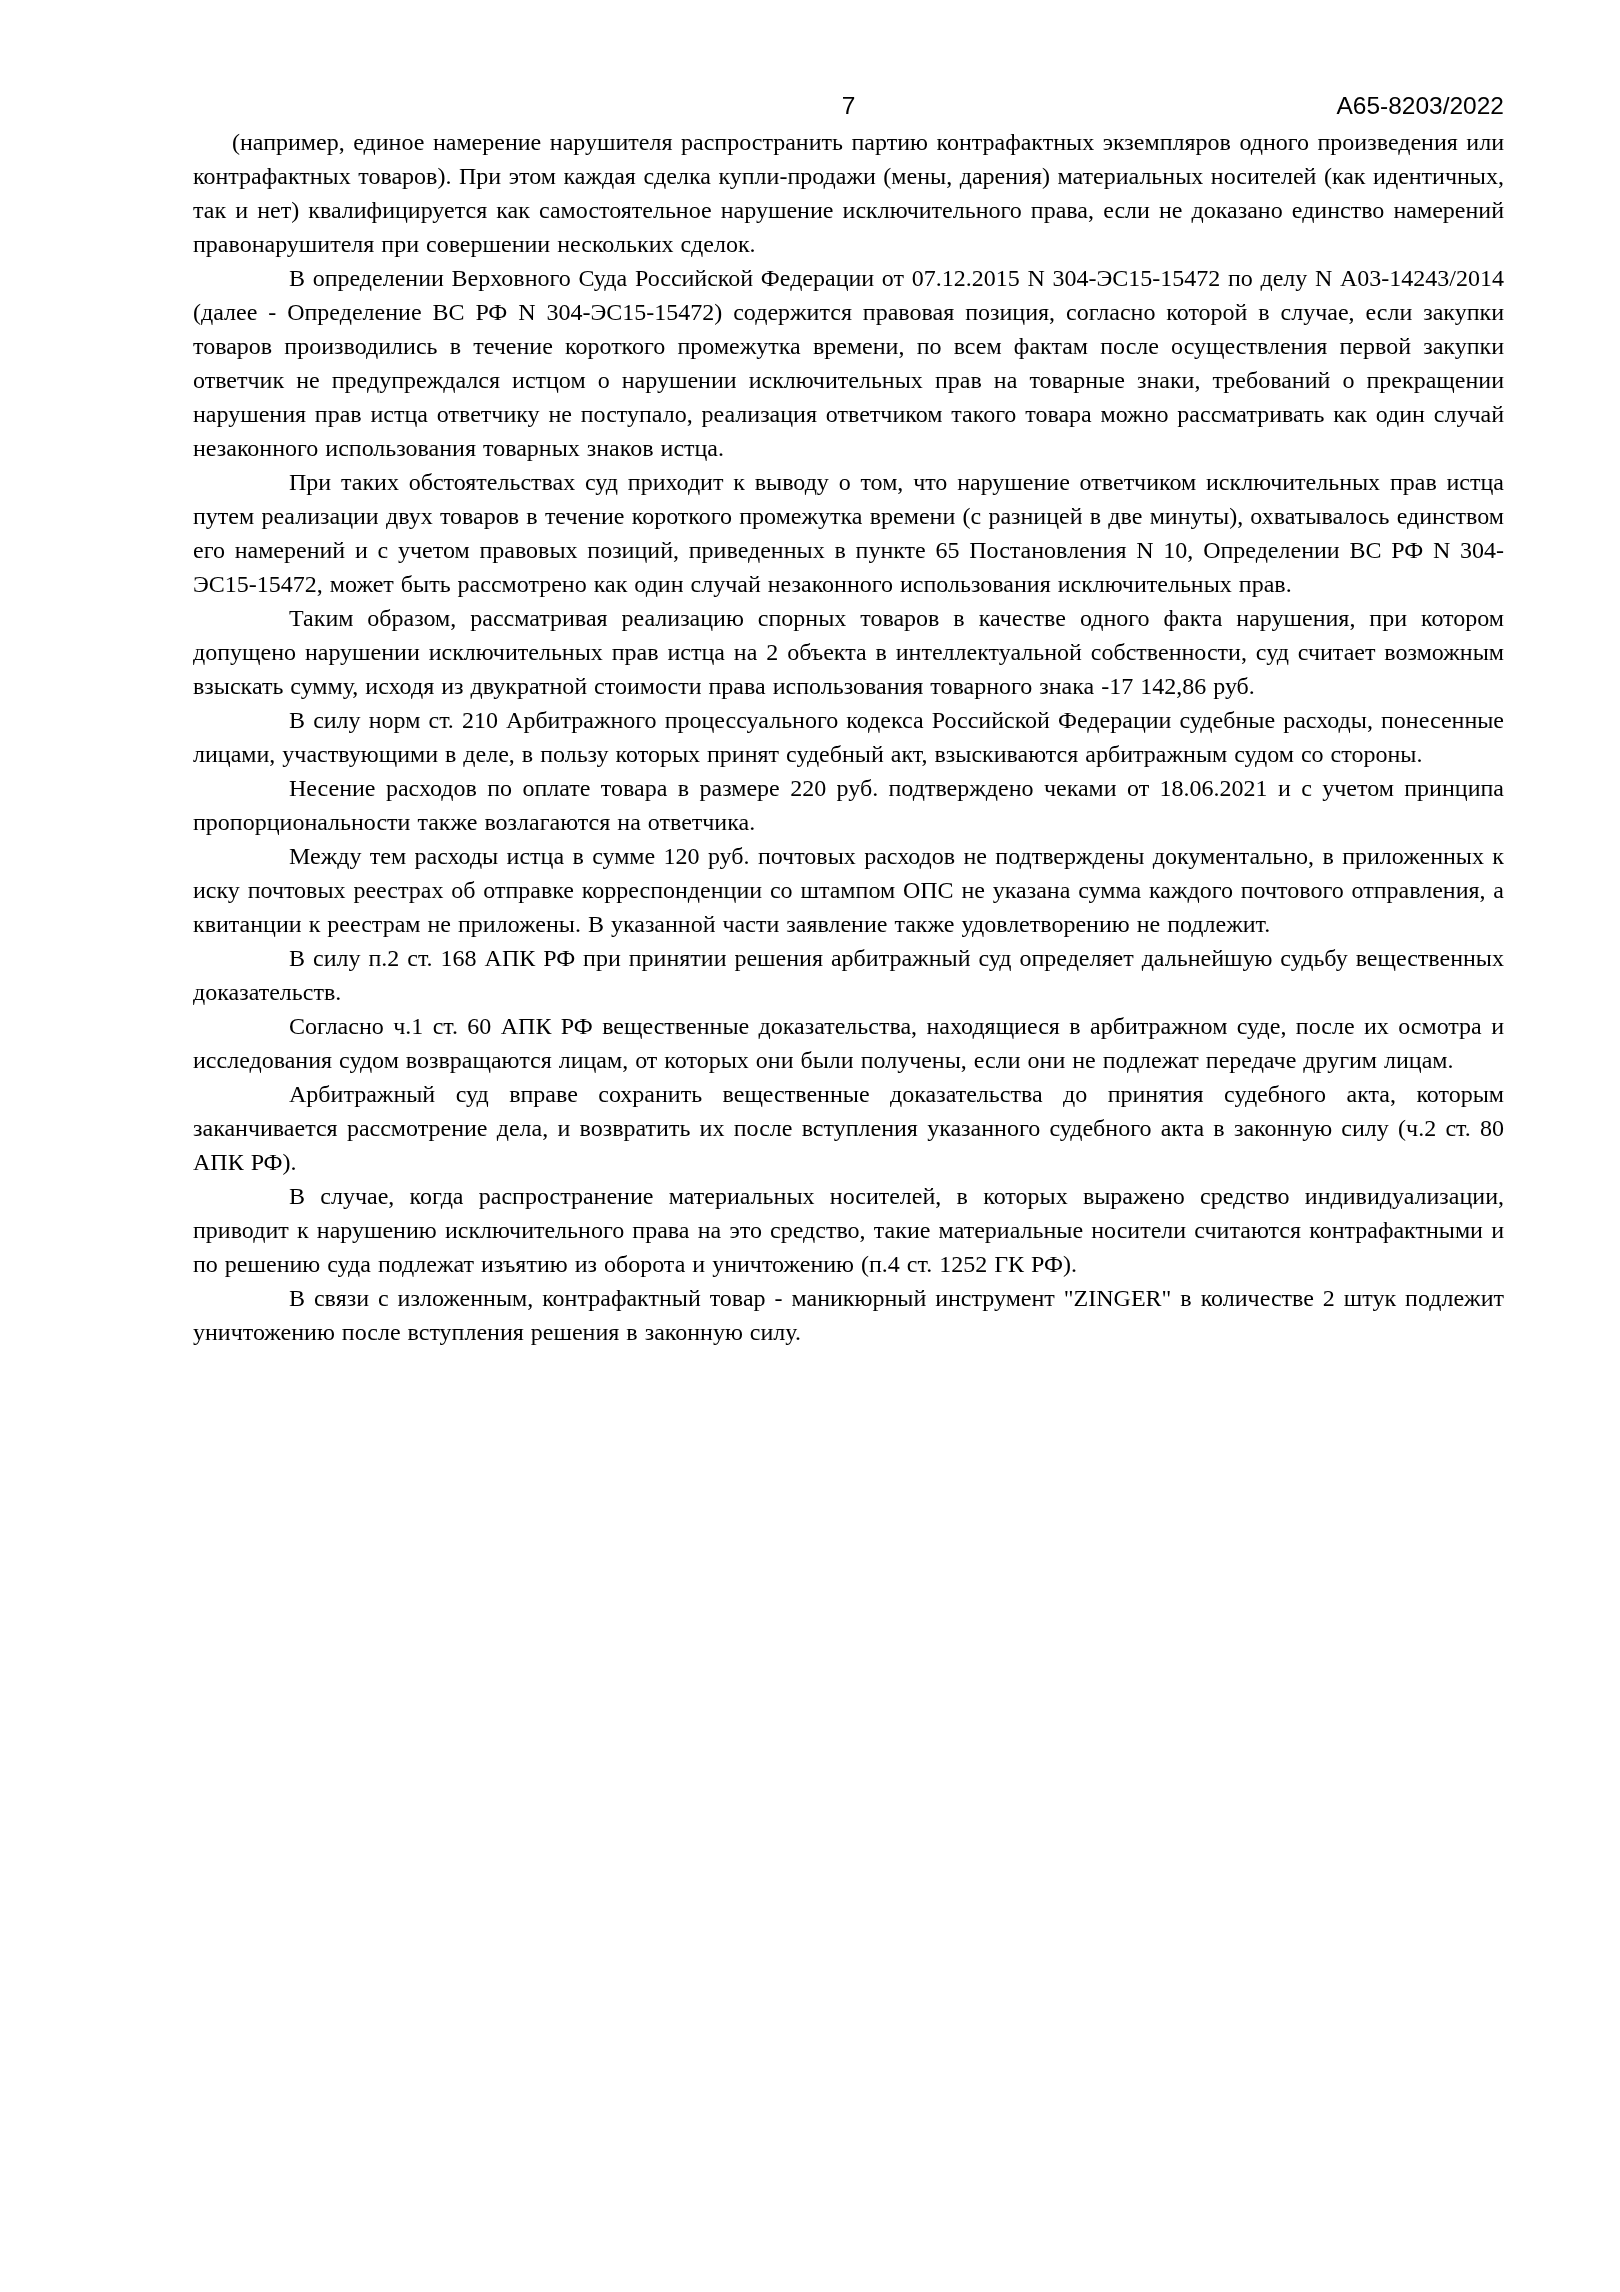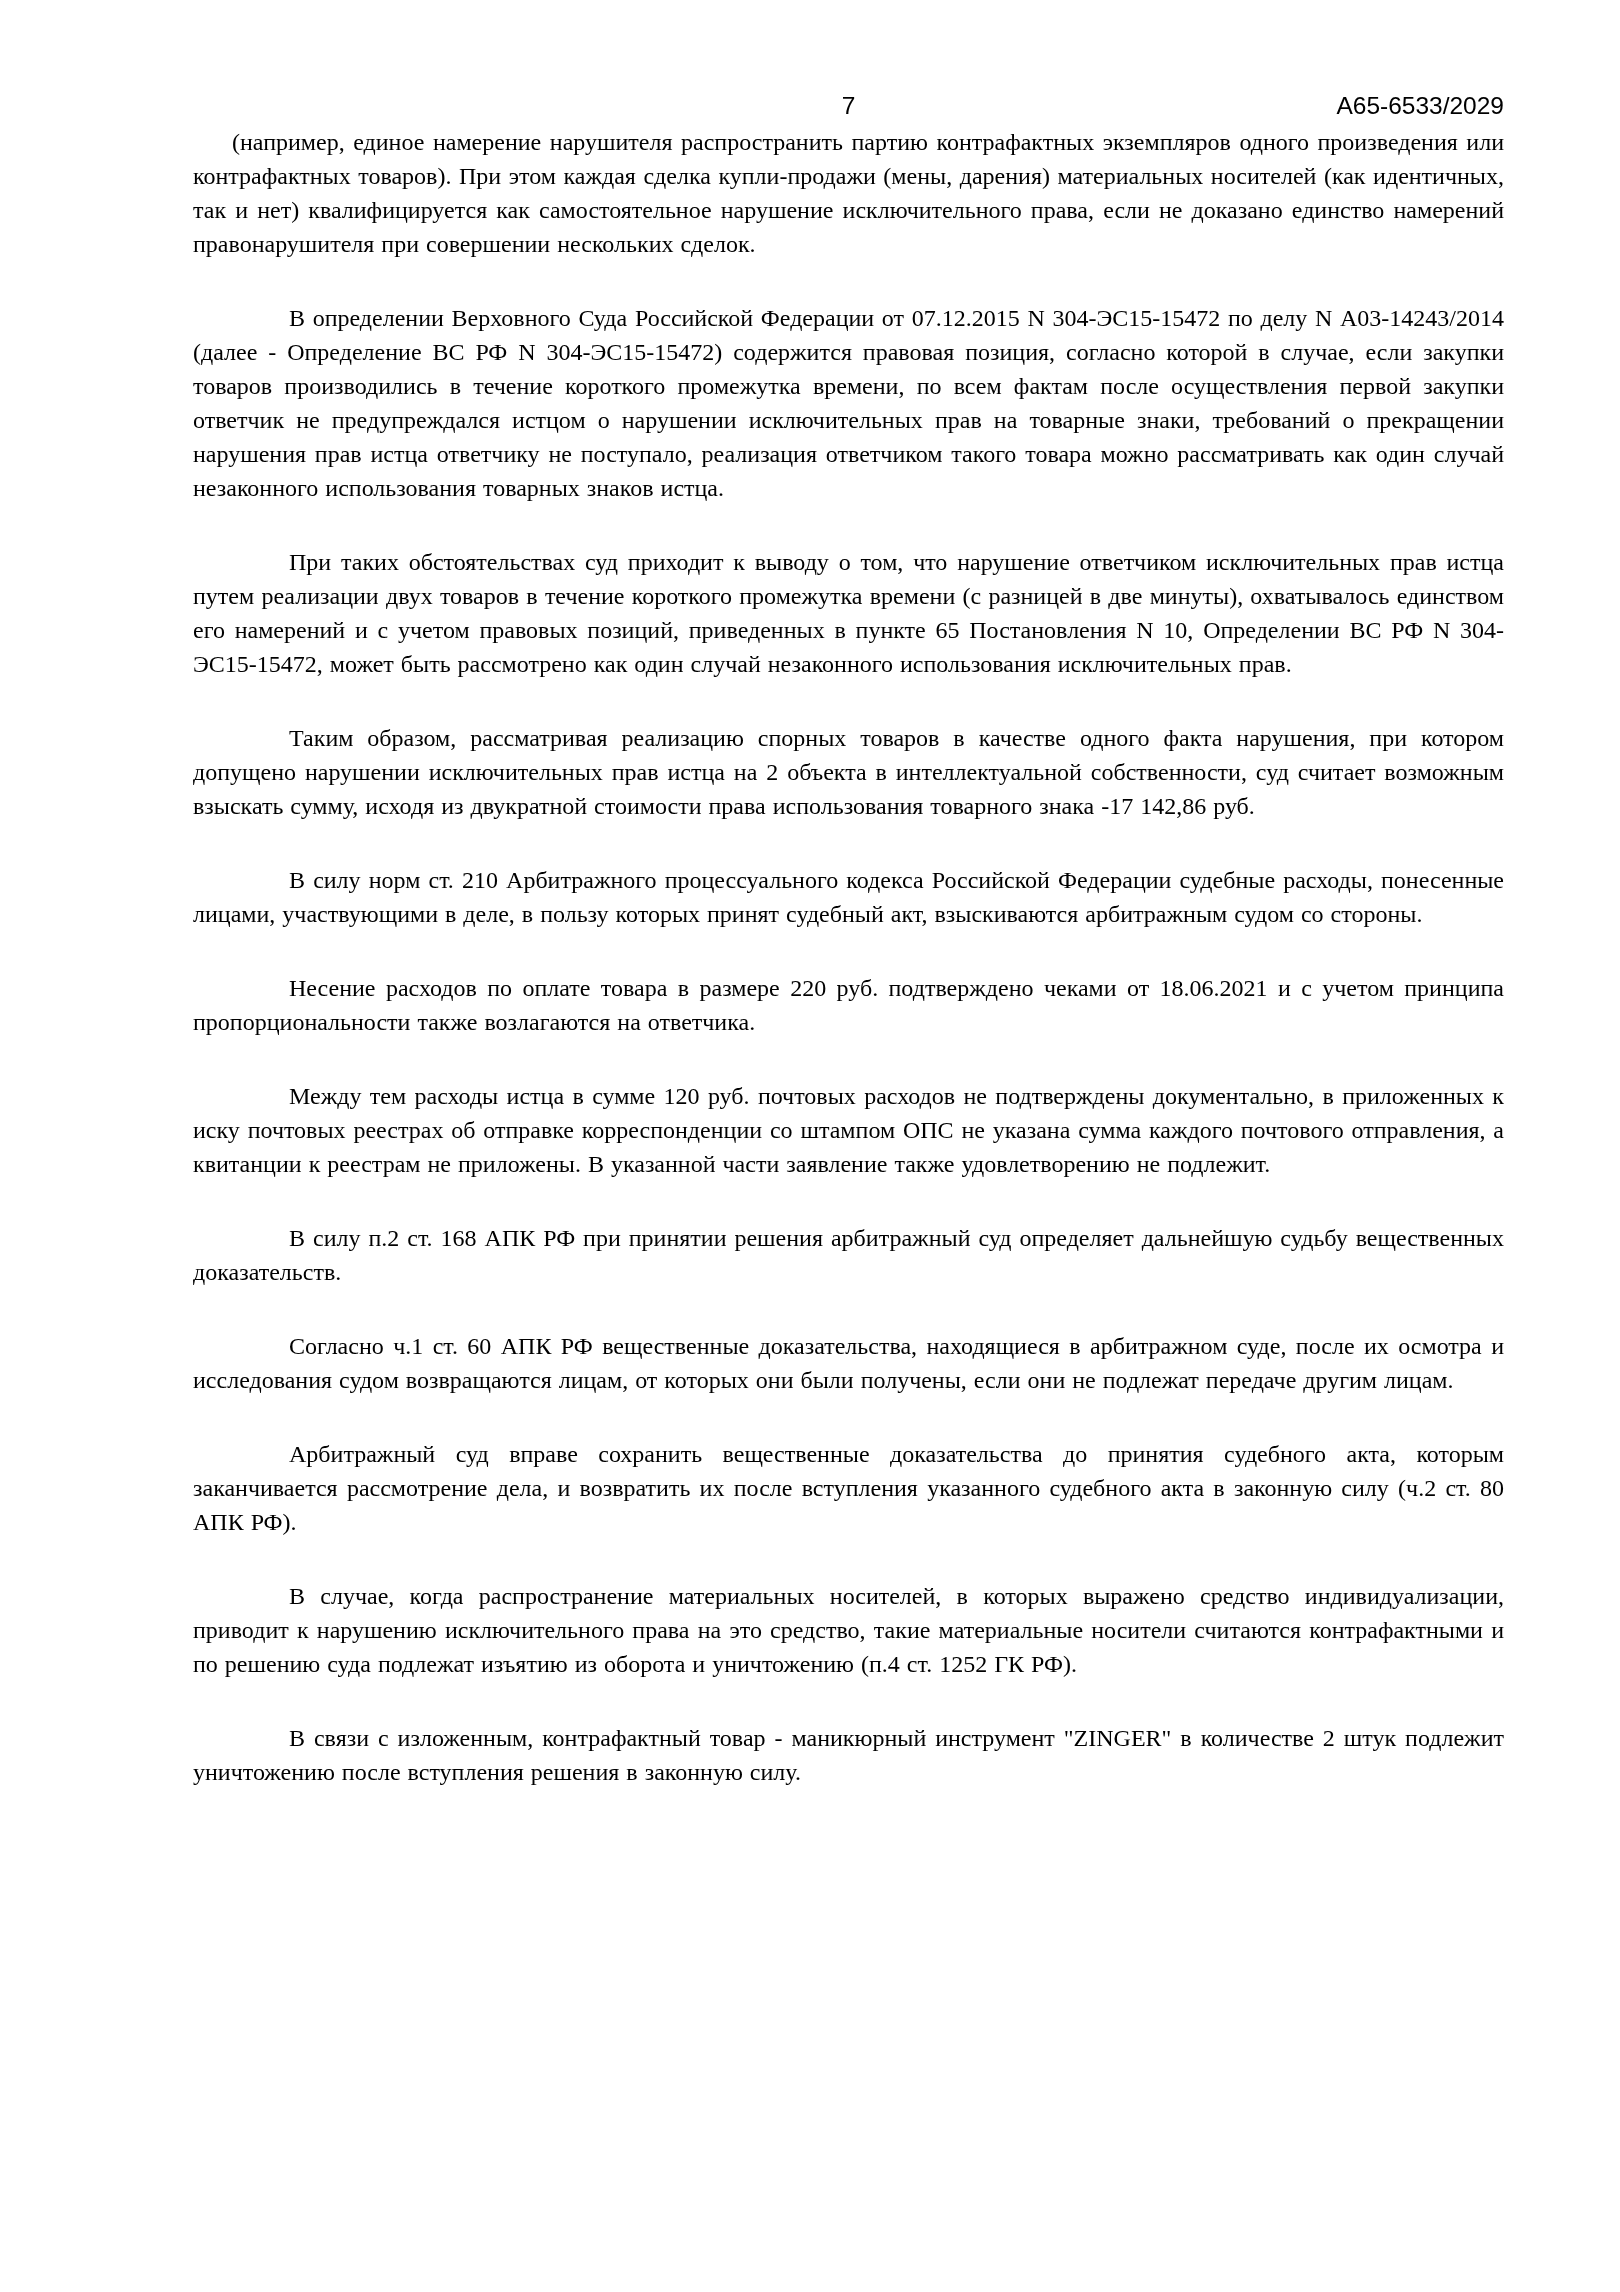--- a/index.html
+++ b/index.html
@@ -46,33 +46,32 @@
   .page-body p {
     margin: 0;
     padding: 0;
     font-size: 24px;
     line-height: 34px;
     text-align: justify;
     word-spacing: 1px;
   }
   .page-body p.indent {
     text-indent: 96px;
-    margin-top: 40px;
   }
   .page-body p.continued {
     text-indent: 39px;
   }
 </style>
 </head>
 <body>
 
 <div class="page">
   <header class="page-header">
     <span class="page-number">7</span>
-    <span class="case-number">А65-6533/2029</span>
+    <span class="case-number">А65-8203/2022</span>
   </header>
   <main class="page-body" id="paragraph-host">
       <p class="continued">(например, единое намерение нарушителя распространить партию контрафактных экземпляров одного произведения или контрафактных товаров). При этом каждая сделка купли-продажи (мены, дарения) материальных носителей (как идентичных, так и нет) квалифицируется как самостоятельное нарушение исключительного права, если не доказано единство намерений правонарушителя при совершении нескольких сделок.</p>
       <p class="indent">В определении Верховного Суда Российской Федерации от 07.12.2015 N 304-ЭС15-15472 по делу N А03-14243/2014 (далее - Определение ВС РФ N 304-ЭС15-15472) содержится правовая позиция, согласно которой в случае, если закупки товаров производились в течение короткого промежутка времени, по всем фактам после осуществления первой закупки ответчик не предупреждался истцом о нарушении исключительных прав на товарные знаки, требований о прекращении нарушения прав истца ответчику не поступало, реализация ответчиком такого товара можно рассматривать как один случай незаконного использования товарных знаков истца.</p>
       <p class="indent">При таких обстоятельствах суд приходит к выводу о том, что нарушение ответчиком исключительных прав истца путем реализации двух товаров в течение короткого промежутка времени (с разницей в две минуты), охватывалось единством его намерений и с учетом правовых позиций, приведенных в пункте 65 Постановления N 10, Определении ВС РФ N 304-ЭС15-15472, может быть рассмотрено как один случай незаконного использования исключительных прав.</p>
       <p class="indent">Таким образом, рассматривая реализацию спорных товаров в качестве одного факта нарушения, при котором допущено нарушении исключительных прав истца на 2 объекта в интеллектуальной собственности, суд считает возможным взыскать сумму, исходя из двукратной стоимости права использования товарного знака -17 142,86 руб.</p>
       <p class="indent">В силу норм ст. 210 Арбитражного процессуального кодекса Российской Федерации судебные расходы, понесенные лицами, участвующими в деле, в пользу которых принят судебный акт, взыскиваются арбитражным судом со стороны.</p>
       <p class="indent">Несение расходов по оплате товара в размере 220 руб. подтверждено чеками от 18.06.2021 и с учетом принципа пропорциональности также возлагаются на ответчика.</p>
       <p class="indent">Между тем расходы истца в сумме 120 руб. почтовых расходов не подтверждены документально, в приложенных к иску почтовых реестрах об отправке корреспонденции со штампом ОПС не указана сумма каждого почтового отправления, а квитанции к реестрам не приложены. В указанной части заявление также удовлетворению не подлежит.</p>
       <p class="indent">В силу п.2 ст. 168 АПК РФ при принятии решения арбитражный суд определяет дальнейшую судьбу вещественных доказательств.</p>

